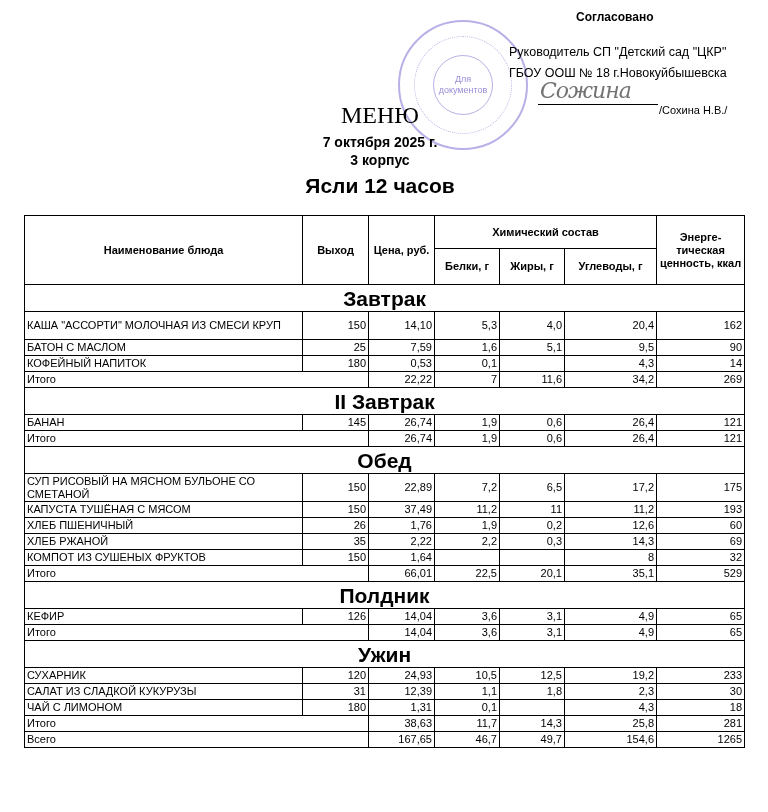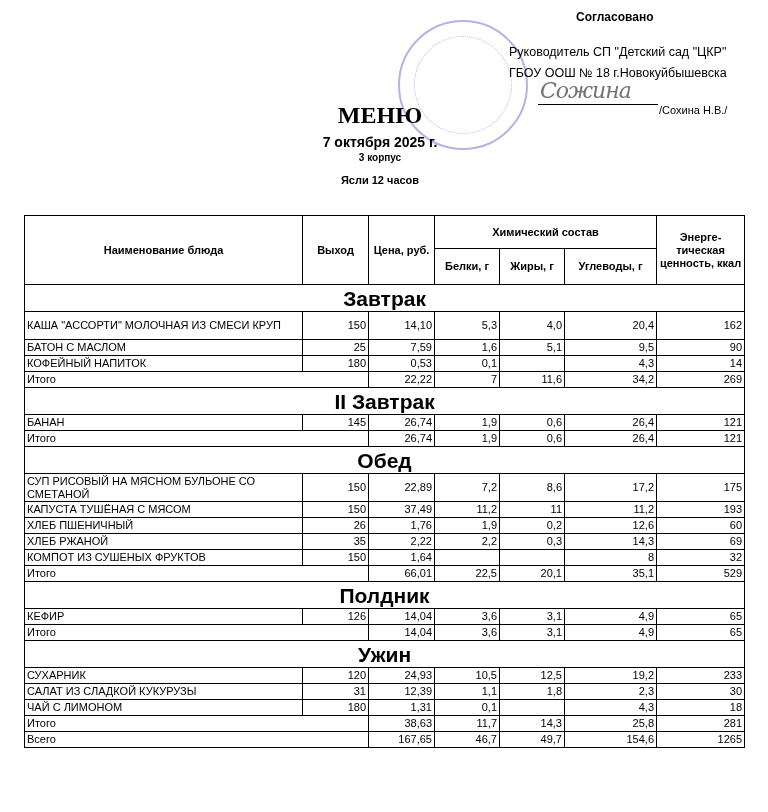--- a/index.html
+++ b/index.html
@@ -8,37 +8,41 @@
   .approval .head { position: absolute; left: 76px; top: 2px; font-weight: bold; font-size: 12px; white-space: nowrap; }
   .approval .line1 { position: absolute; left: 9px; top: 37px; white-space: nowrap; font-size: 12.5px; }
   .approval .line2 { position: absolute; left: 9px; top: 58px; white-space: nowrap; font-size: 12.5px; }
   .approval .sigline { position: absolute; left: 38px; top: 96px; width: 120px; border-top: 1px solid #000; }
   .approval .sig { position: absolute; left: 40px; top: 70px; font-family: "DejaVu Serif", serif; font-style: italic; font-size: 22px; color: #737373; letter-spacing: -1px; white-space: nowrap; }
   .approval .name { position: absolute; left: 159px; top: 96px; white-space: nowrap; font-size: 11px; }
   .stamp { position: absolute; left: 398px; top: 20px; width: 130px; height: 130px; border-radius: 50%; border: 2px solid rgba(130,110,210,0.55); box-sizing: border-box; }
   .stamp .ring2 { position: absolute; left: 14px; top: 14px; right: 14px; bottom: 14px; border-radius: 50%; border: 1px dotted rgba(130,110,210,0.5); }
   .stamp .inner { position: absolute; left: 33px; top: 33px; width: 60px; height: 60px; border-radius: 50%; border: 1px solid rgba(130,110,210,0.55); text-align: center; color: rgba(120,100,200,0.75); font-size: 9px; line-height: 11px; padding-top: 18px; box-sizing: border-box; }
   .title-block { position: absolute; left: 230px; top: 100px; width: 300px; text-align: center; }
-  .title { font-family: "Liberation Serif", serif; font-weight: bold; font-size: 24px; line-height: 30px; position: absolute; left: 0; width: 300px; top: 0; text-align: center; }
+  .title { font-family: "Liberation Serif", serif; font-weight: normal; font-size: 24px; line-height: 30px; position: absolute; left: 0; width: 300px; top: 0; text-align: center; }
   .date { font-weight: bold; font-size: 14px; position: absolute; left: 0; width: 300px; top: 34px; }
-  .building { font-weight: bold; font-size: 10px; position: absolute; left: 0; width: 300px; top: 52px; }
-  .group { font-weight: bold; font-size: 11px; position: absolute; left: 0; width: 300px; top: 74px; }
+  .building { font-weight: bold; font-size: 14px; position: absolute; left: 0; width: 300px; top: 52px; }
+  .group { font-weight: bold; font-size: 21px; position: absolute; left: 0; width: 300px; top: 74px; }
   table.menu { position: absolute; left: 24px; top: 215px; border-collapse: collapse; width: 720px; font-size: 11px; table-layout: fixed; }
   table.menu td, table.menu th { border: 1px solid #000; padding: 0 2px; line-height: 13px; }
   table.menu th { font-weight: bold; font-size: 11px; text-align: center; }
   .num { text-align: right; }
   .sec td { text-align: center; font-weight: bold; font-size: 21px; height: 26px; }
   .row td { height: 15px; }
   .row.tall td { height: 27px; }
 </style>
 </head>
 <body>
 
 <div class="stamp">
   <div class="ring2"></div>
+  <div class="inner">
+    <div>Для</div>
+    <div>документов</div>
+  </div>
 </div>
 
 <div class="approval">
   <div class="head">Согласовано</div>
   <div class="line1">Руководитель СП "Детский сад "ЦКР"</div>
   <div class="line2">ГБОУ ООШ № 18 г.Новокуйбышевска</div>
   <div class="sig">Сожина</div>
   <div class="sigline"></div>
   <div class="name">/Сохина Н.В./</div>
 </div>
@@ -137,21 +141,21 @@
     </tr>
 
     <tr class="sec">
         <td colspan="7">Обед</td>
       </tr>
     <tr class="row tall">
       <td>СУП   РИСОВЫЙ НА МЯСНОМ БУЛЬОНЕ СО СМЕТАНОЙ</td>
       <td class="num">150</td>
       <td class="num">22,89</td>
       <td class="num">7,2</td>
-      <td class="num">8,6</td>
+      <td class="num">6,5</td>
       <td class="num">17,2</td>
       <td class="num">175</td>
     </tr>
     <tr class="row">
       <td>КАПУСТА ТУШЁНАЯ С МЯСОМ</td>
       <td class="num">150</td>
       <td class="num">37,49</td>
       <td class="num">11,2</td>
       <td class="num">11</td>
       <td class="num">11,2</td>

